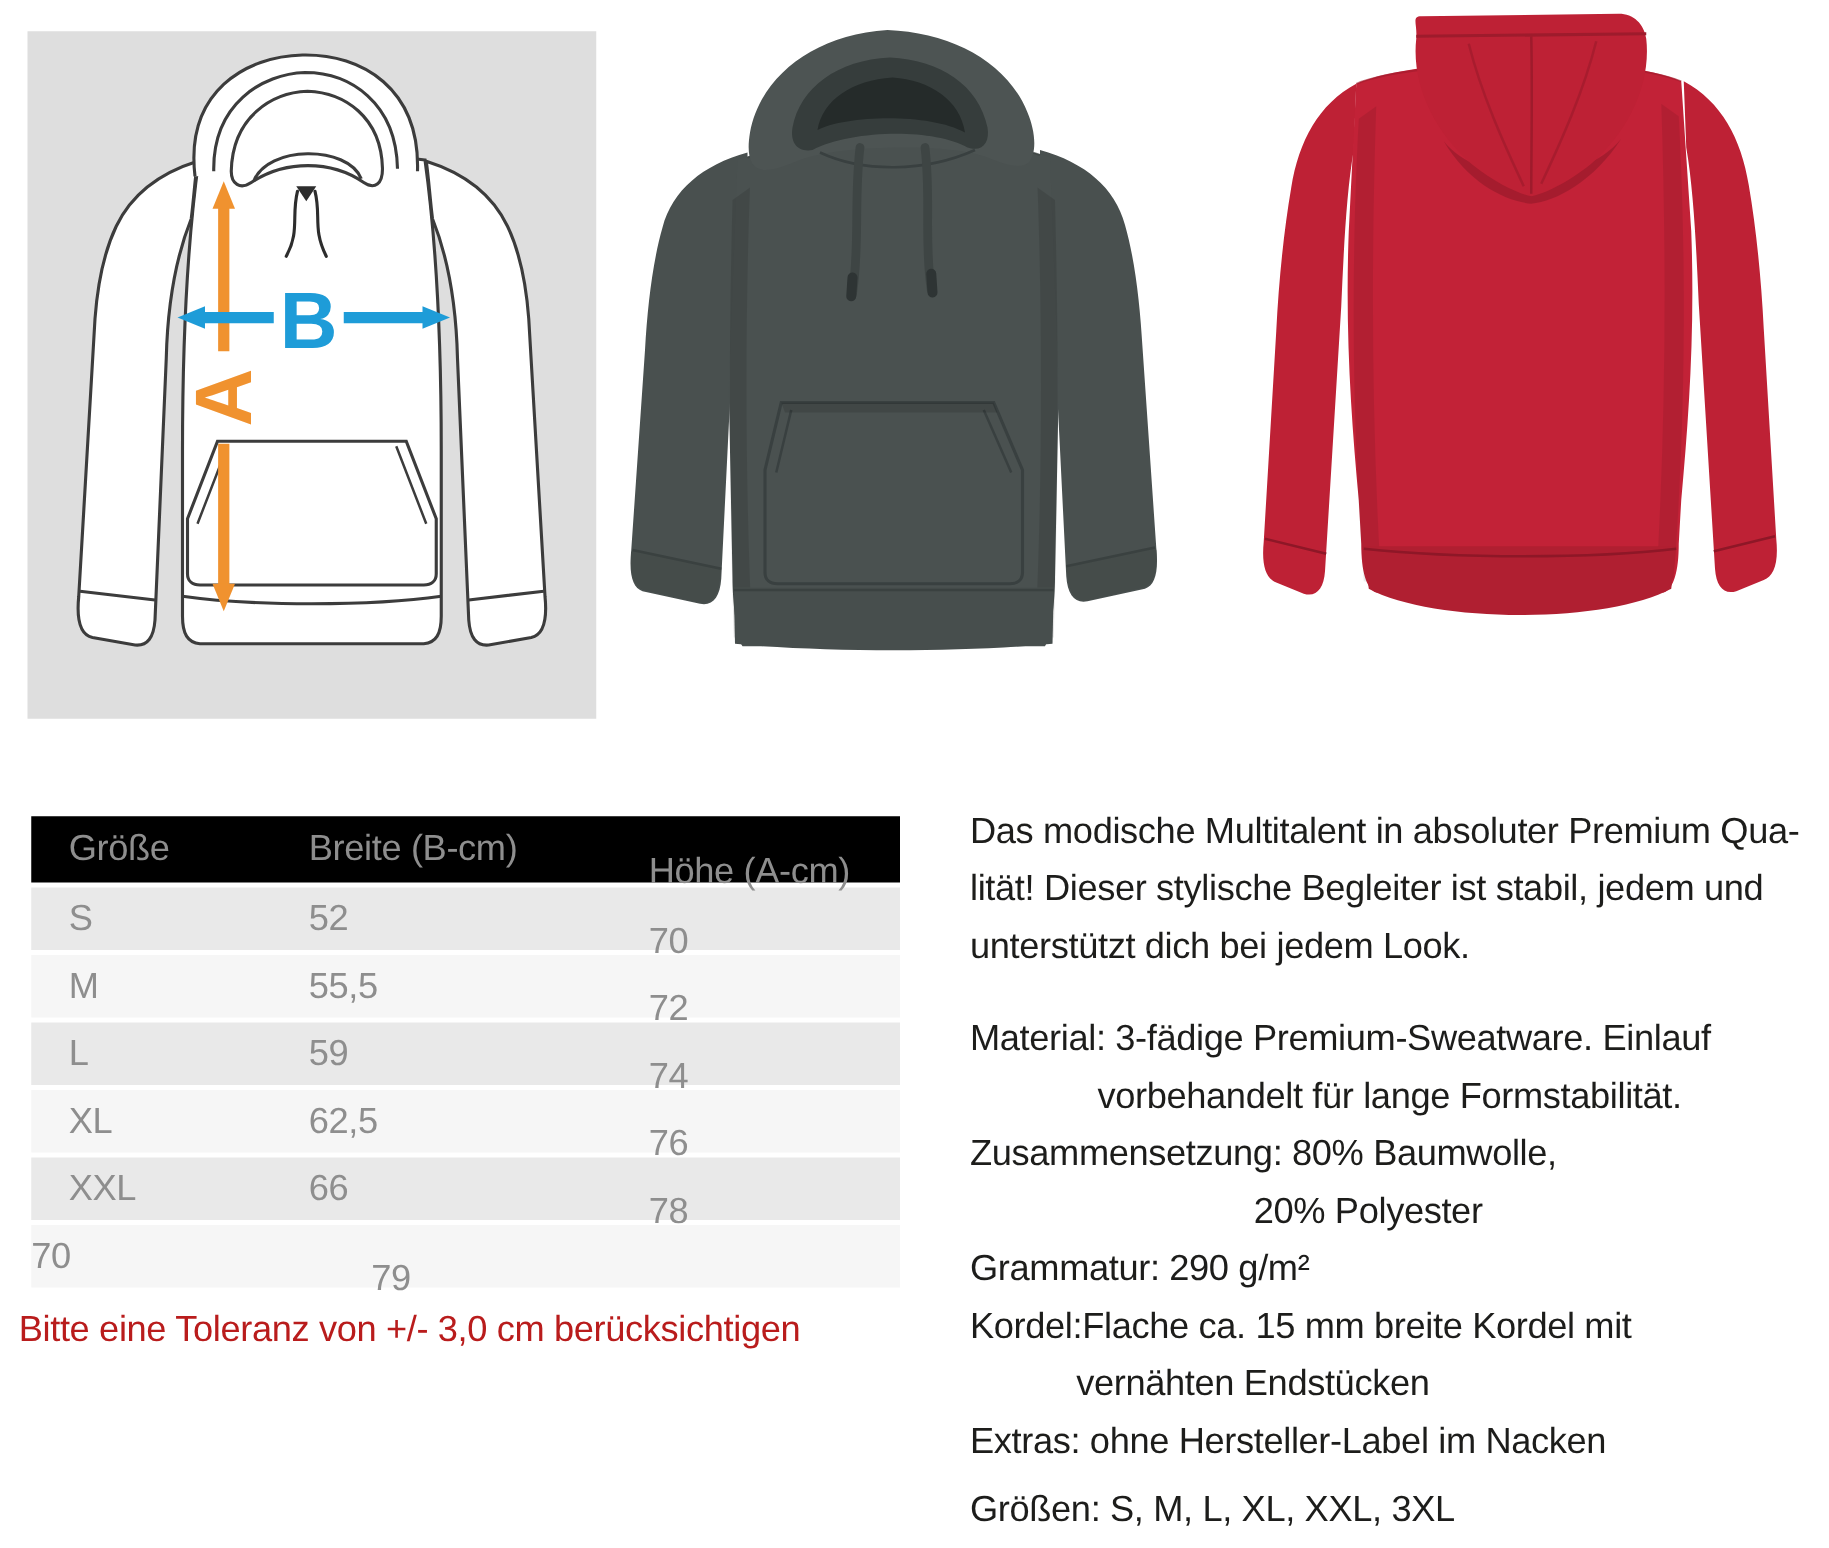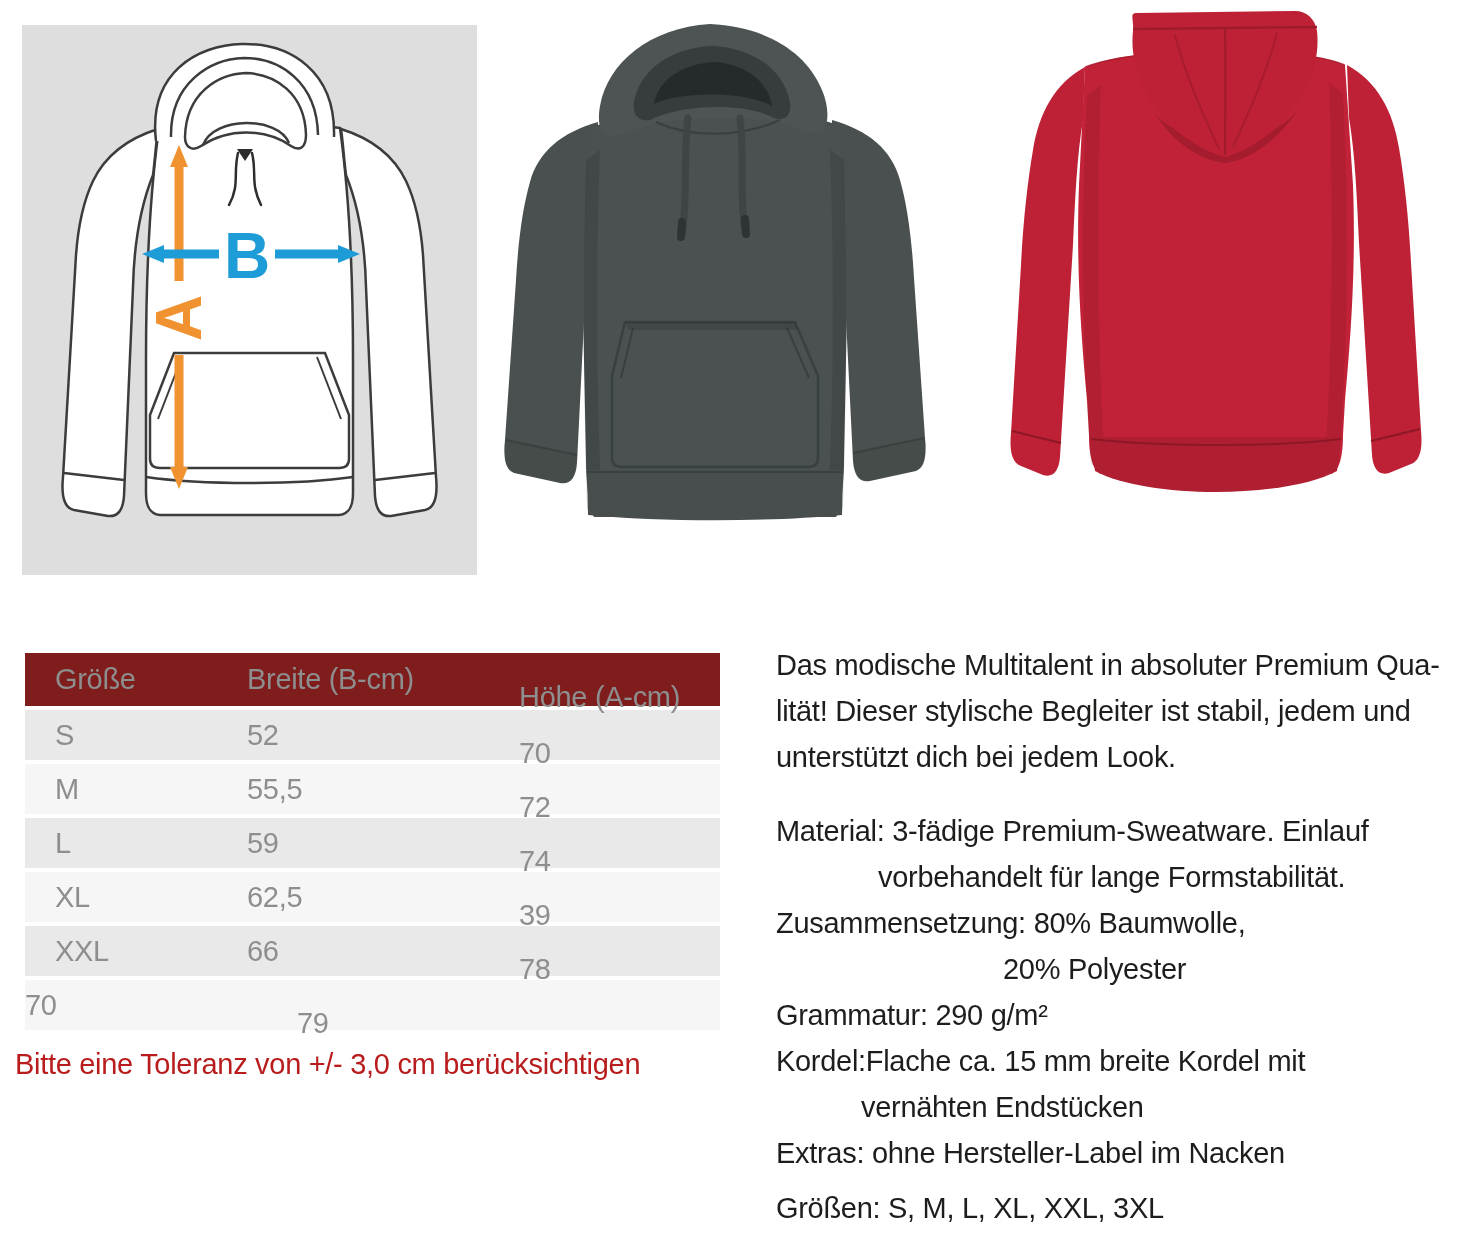--- a/index.html
+++ b/index.html
@@ -13,21 +13,21 @@
   }
   .diagram-box svg{display:block;width:100%;height:100%;}
   .photo{position:absolute;}
   .photo svg{display:block;width:100%;height:100%;}
   .photo-front{left:490px;top:10px;width:450px;height:580px;}
   .photo-back{left:985px;top:5px;width:460px;height:585px;}
 
   
   .size-section{position:absolute;left:25px;top:653px;width:695px;}
   .t-row{display:flex;align-items:center;font-size:29px;letter-spacing:-0.3px;color:#8e8e8e;}
-  .t-head{height:53px;background:#7f1d1d;}
+  .t-head{height:53px;background:#000000;}
   .t-data{height:50px;margin-top:4px;}
   .t-data.shade-a{background:#e9e9e9;}
   .t-data.shade-b{background:#f6f6f6;}
   .c1{width:222px;padding-left:30px;box-sizing:border-box;}
   .c2{width:272px;}
   .c3{flex:1;margin-top:36px;}
   .size-note{
     position:absolute;left:15px;top:1048px;font-size:29px;letter-spacing:-0.3px;color:#b91c1c;
   }
 
@@ -177,21 +177,21 @@
     <div class="c3">72</div>
   </div>
   <div class="t-row t-data shade-a">
     <div class="c1">L</div>
     <div class="c2">59</div>
     <div class="c3">74</div>
   </div>
   <div class="t-row t-data shade-b">
     <div class="c1">XL</div>
     <div class="c2">62,5</div>
-    <div class="c3">39</div>
+    <div class="c3">76</div>
   </div>
   <div class="t-row t-data shade-a">
     <div class="c1">XXL</div>
     <div class="c2">66</div>
     <div class="c3">78</div>
   </div>
   <div class="t-row t-data shade-b">
     <div class="c2">70</div>
     <div class="c3">79</div>
   </div>

